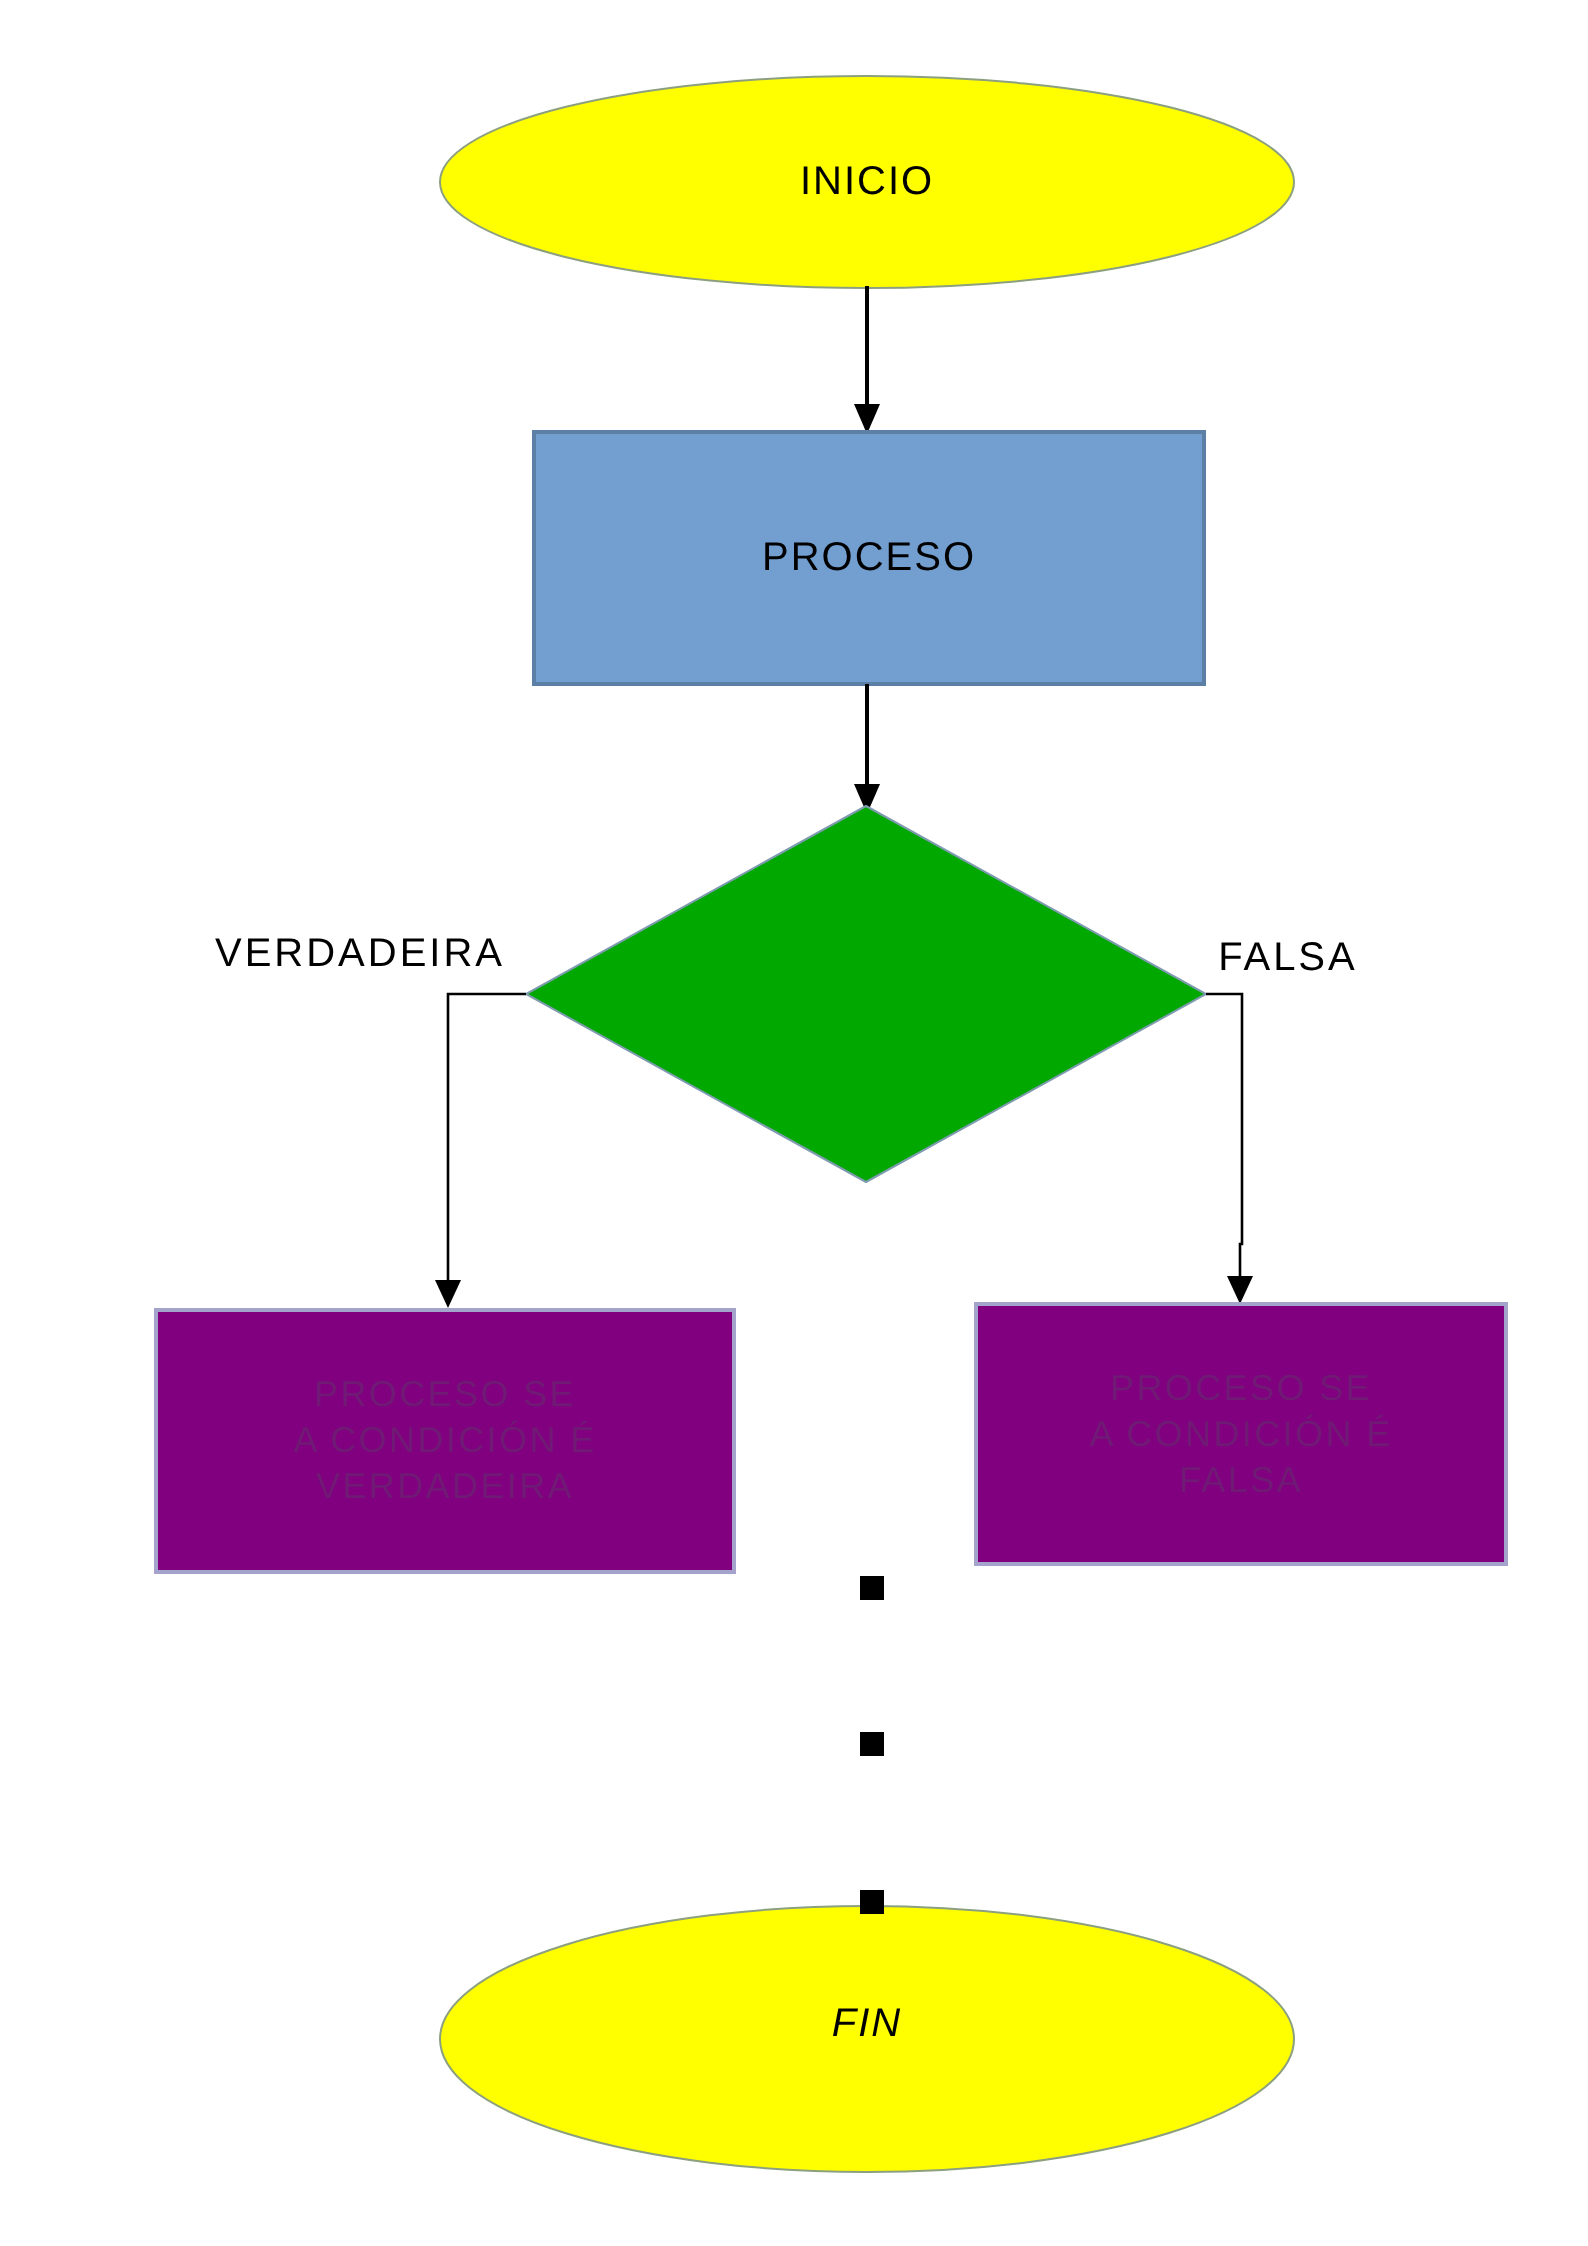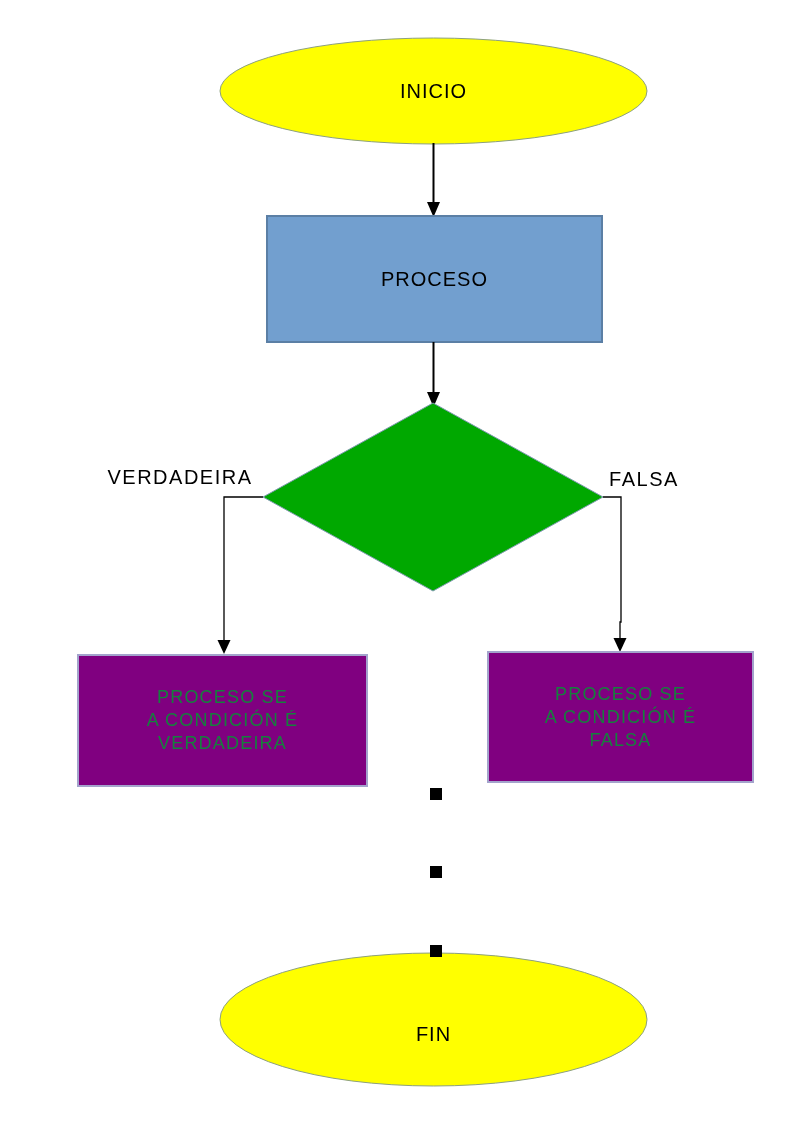--- a/index.html
+++ b/index.html
@@ -25,33 +25,33 @@
   .branch-lbl { letter-spacing: 1.5px; }
   .box-text {
     position: absolute;
     display: flex;
     flex-direction: column;
     align-items: center;
     justify-content: center;
     font-size: 18px;
     line-height: 23px;
     letter-spacing: 1.2px;
-    color: #15803d;
+    color: #701a75;
     text-align: center;
     white-space: nowrap;
   }
   
   .lbl-inicio     { left: 220px; top: 38px;  width: 427px; height: 106px; }
   .lbl-proceso    { left: 267px; top: 216px; width: 335px; height: 126px; }
   .lbl-condicion  { left: 263px; top: 403px; width: 340px; height: 188px; }
   .lbl-verdadeira { left: 88px;  top: 464px; width: 184px; height: 27px; }
   .lbl-falsa      { left: 564px; top: 466px; width: 160px; height: 27px; }
   .txt-true       { left: 78px;  top: 655px; width: 289px; height: 131px; }
   .txt-false      { left: 488px; top: 652px; width: 265px; height: 130px; }
-  .lbl-fin        { left: 220px; top: 968px; width: 427px; height: 133px; }
+  .lbl-fin        { left: 220px; top: 946px; width: 427px; height: 133px; font-style: italic; }
 </style>
 </head>
 <body>
 
 <div class="page">
 
   <svg class="layer" width="794" height="1123" viewBox="0 0 794 1123">
 
     <ellipse cx="433.5" cy="91" rx="213.5" ry="53" stroke="#8CA080" stroke-width="1" fill="#FFFF00"></ellipse>
 

